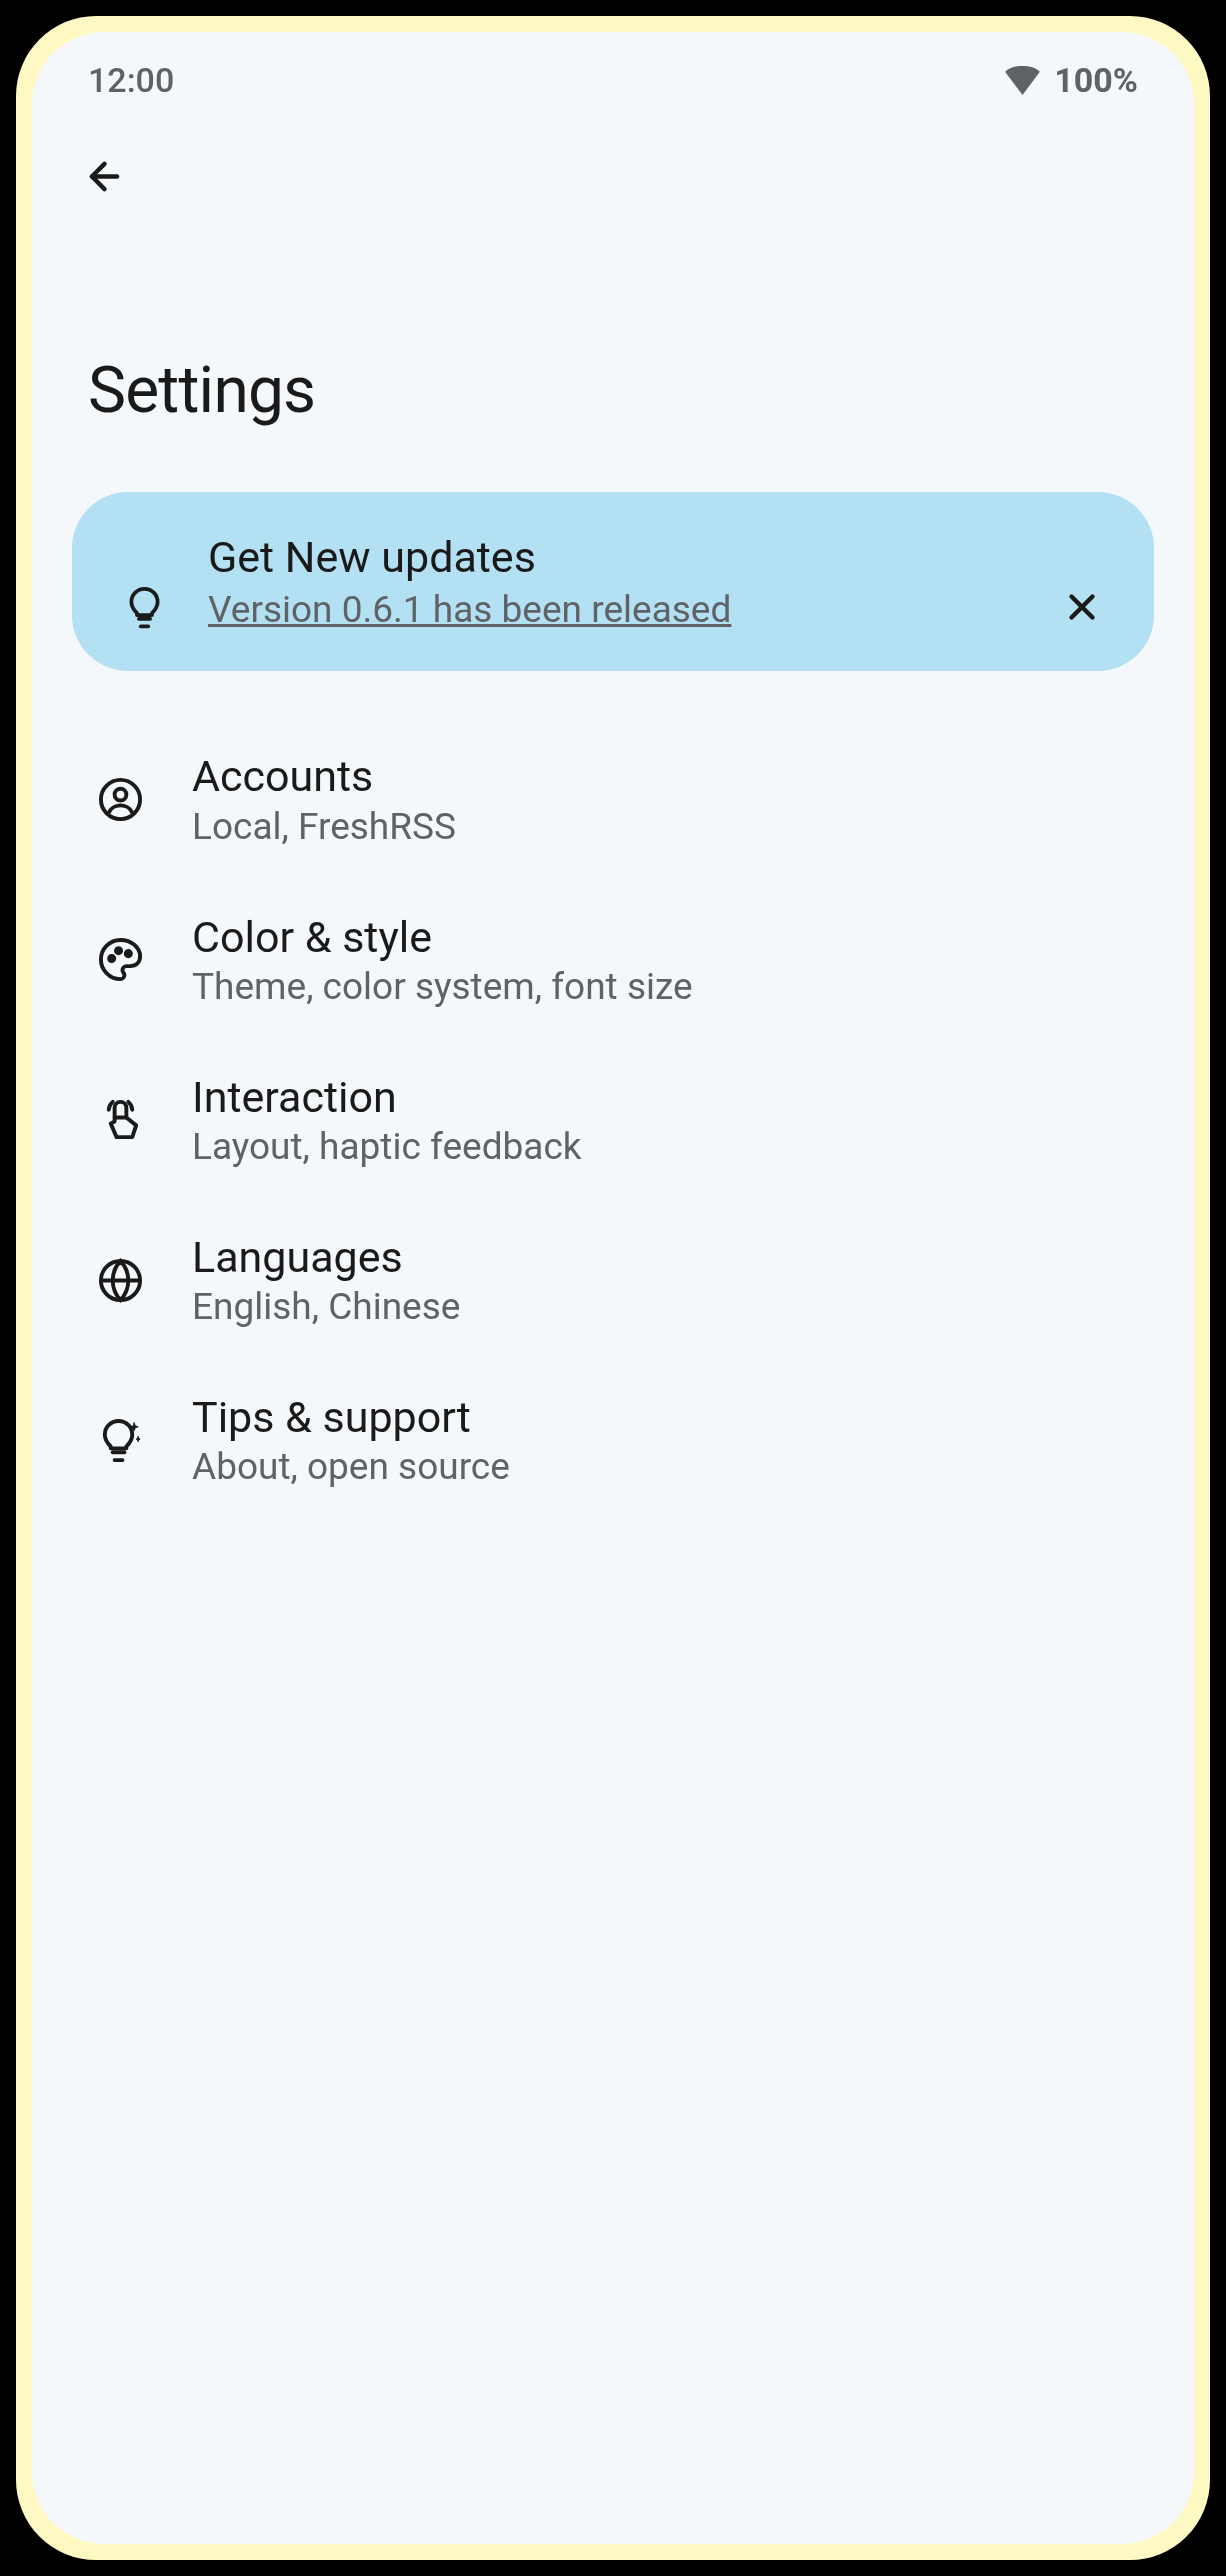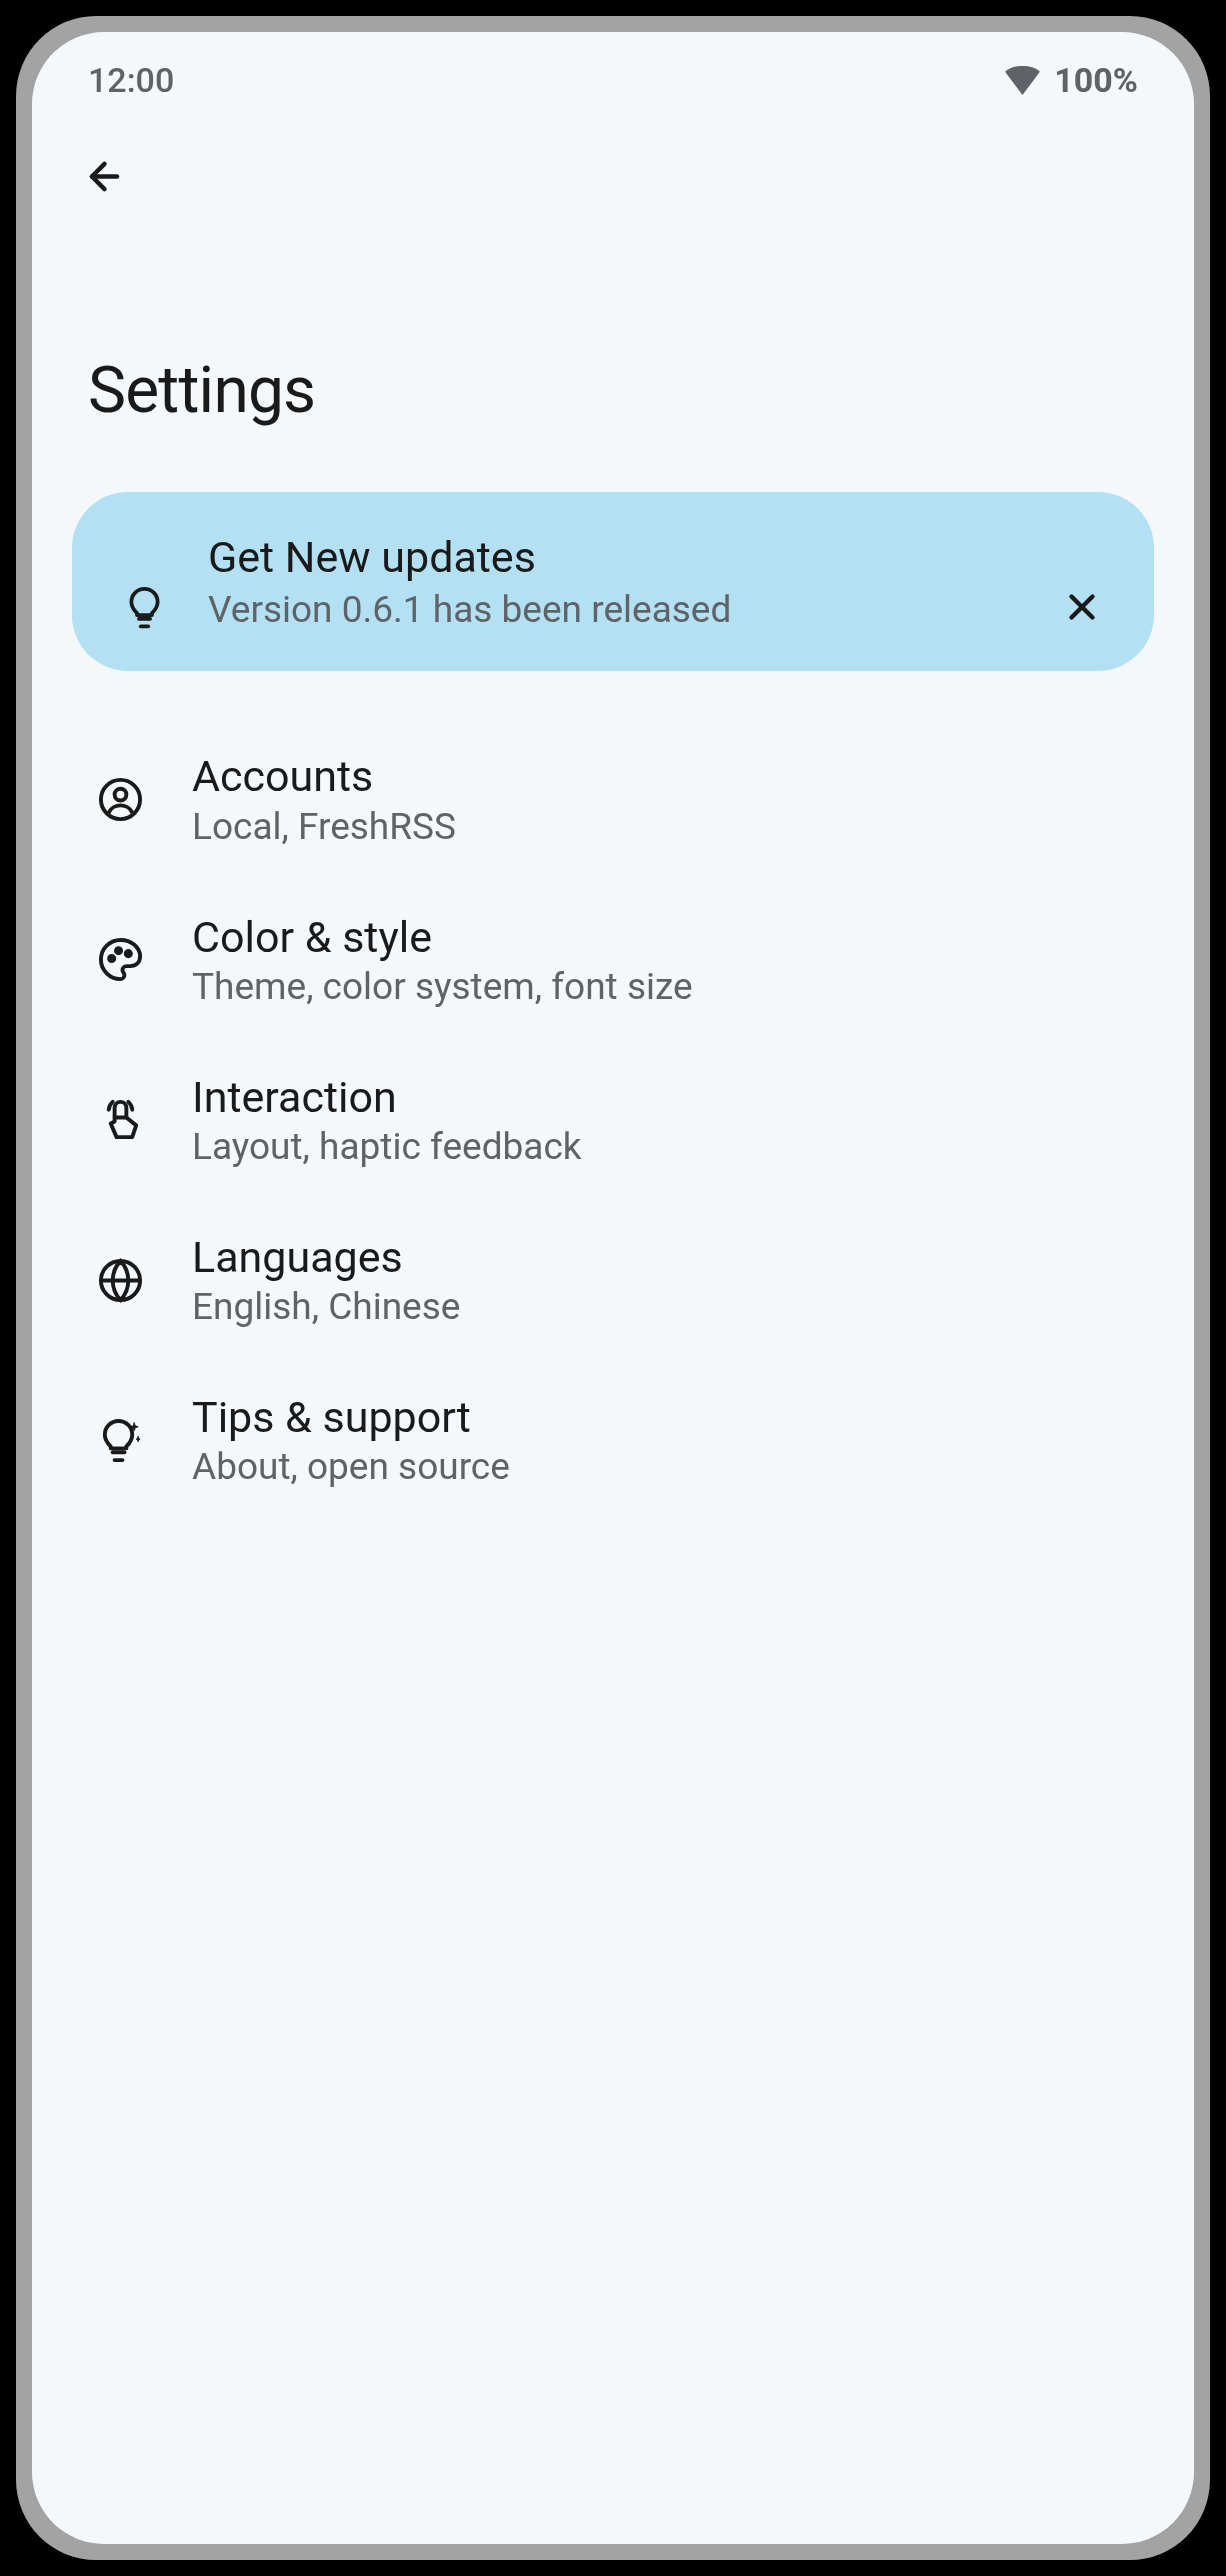--- a/index.html
+++ b/index.html
@@ -14,21 +14,21 @@
       width: 1226px;
       height: 2576px;
       display: flex;
       align-items: center;
       justify-content: center;
     }
     
     .device-frame {
       width: 1194px;
       height: 2544px;
-      background: #a3a3a3;
+      background: #fef9c3;
       border-radius: 80px;
       padding: 16px;
     }
     
     .device-screen {
       width: 100%;
       height: 100%;
       background: #f5f8fb;
       border-radius: 72px;
       overflow: hidden;
@@ -114,20 +114,21 @@
       font-size: 43px;
       font-weight: 400;
       color: #1a1a1a;
       margin-bottom: 6.4px;
     }
     
     .banner-subtitle {
       font-size: 37px;
       font-weight: 400;
       color: #5f6368;
+      text-decoration: underline;
     }
     
     .banner-close {
       flex-shrink: 0;
       width: 48px;
       height: 48px;
       display: flex;
       align-items: center;
       justify-content: center;
       cursor: pointer;

